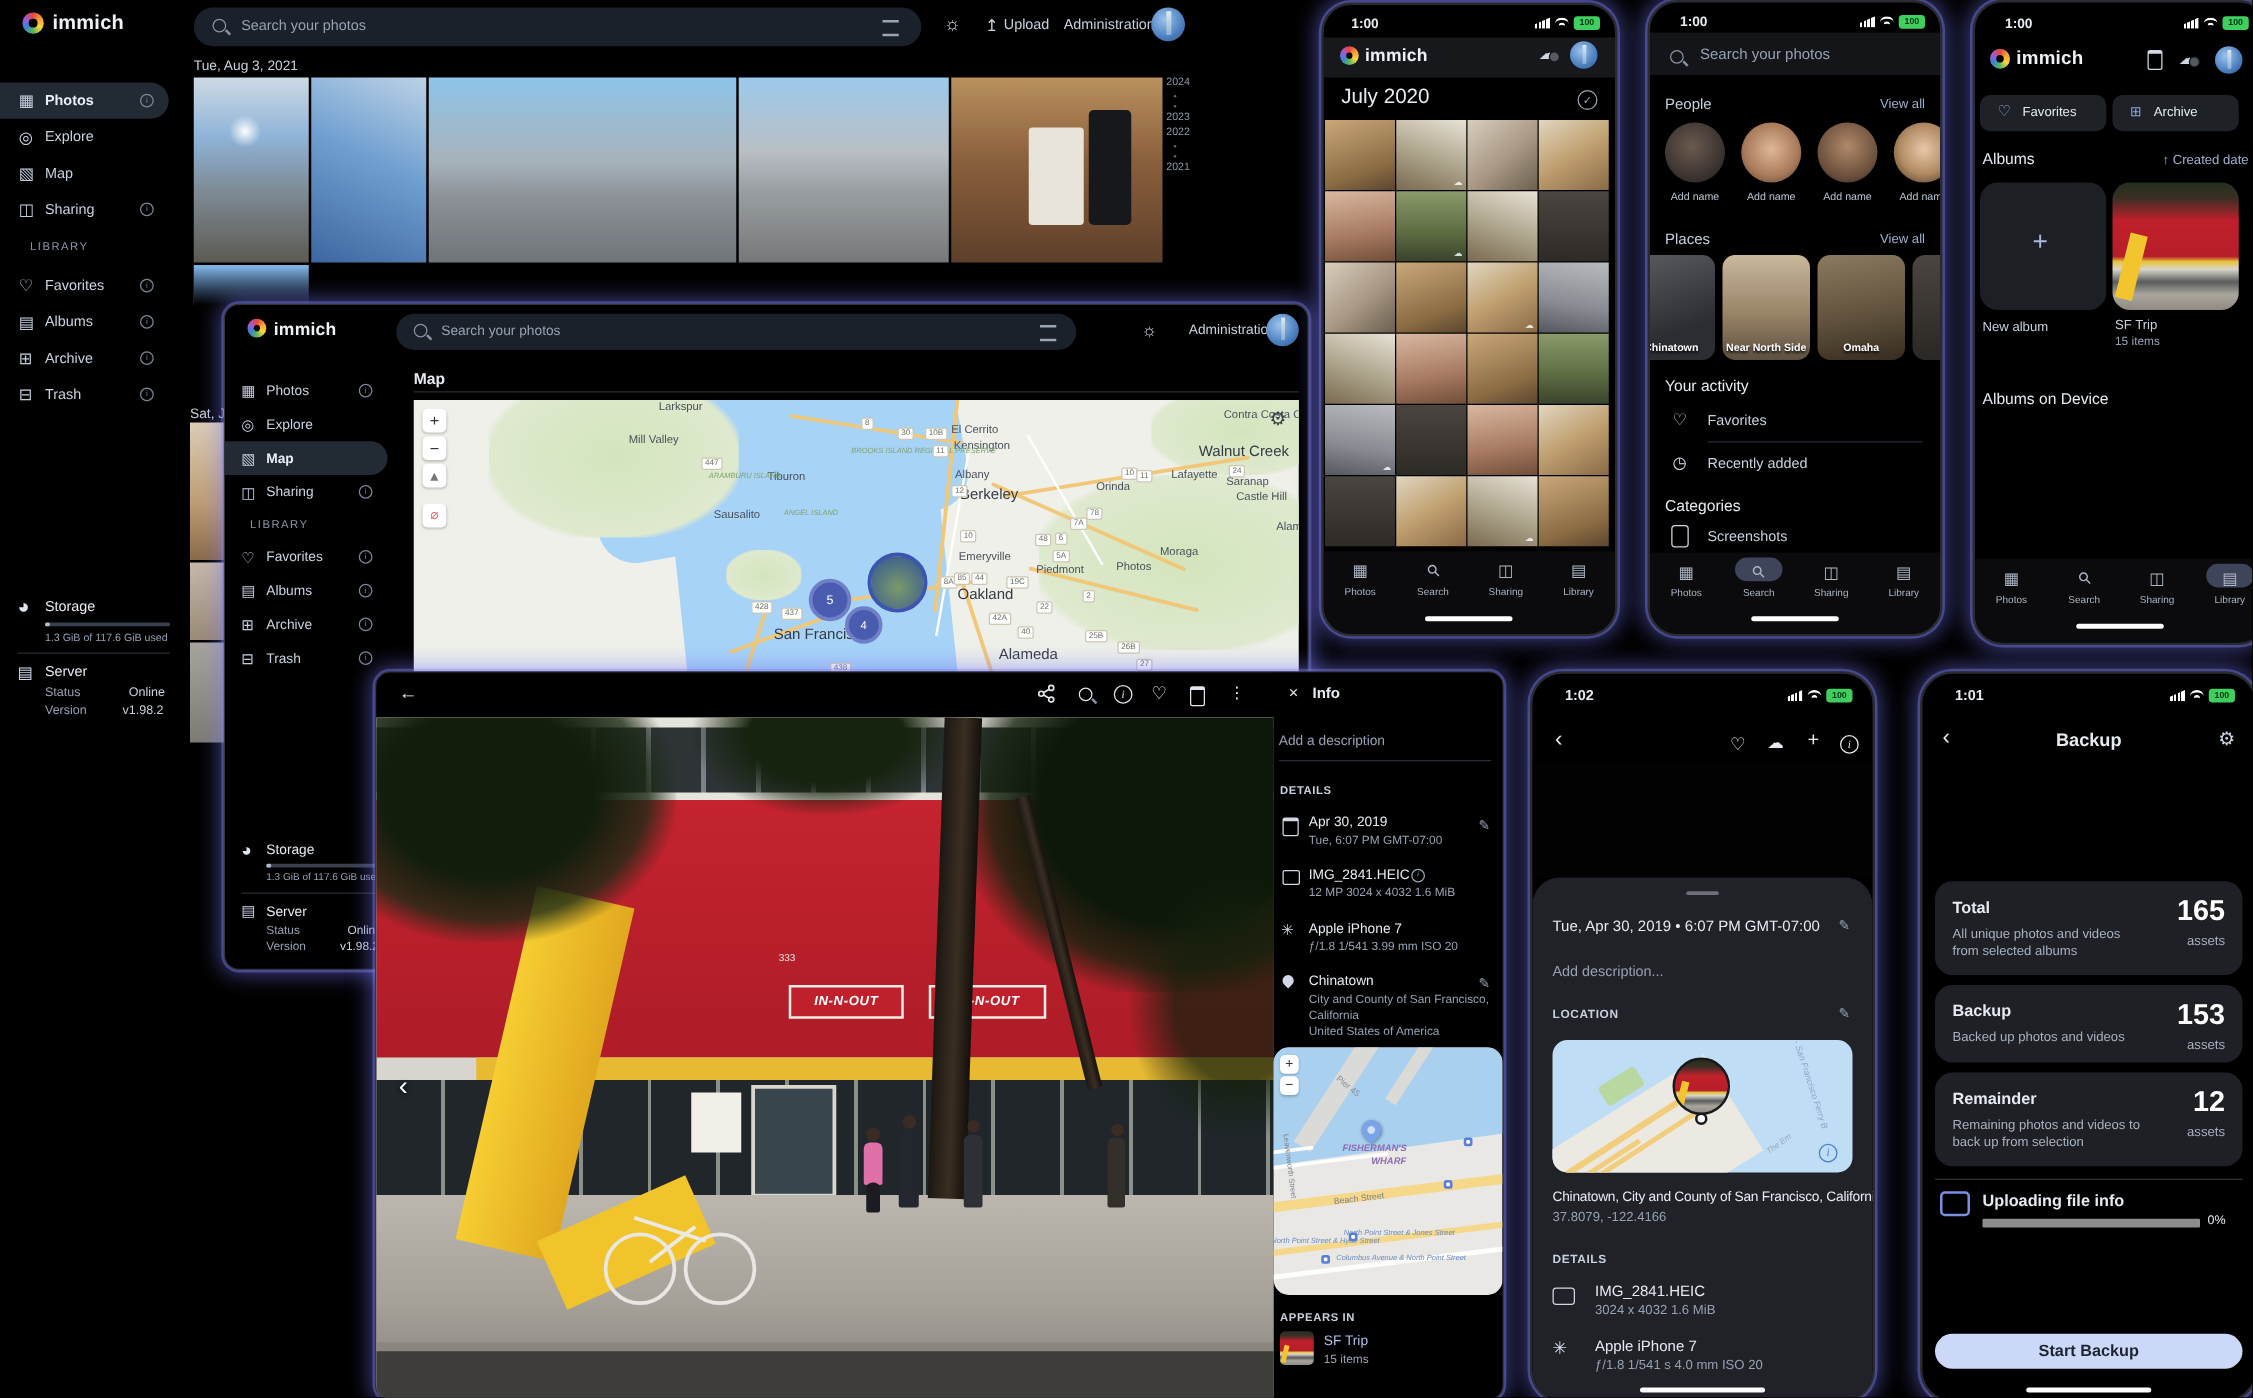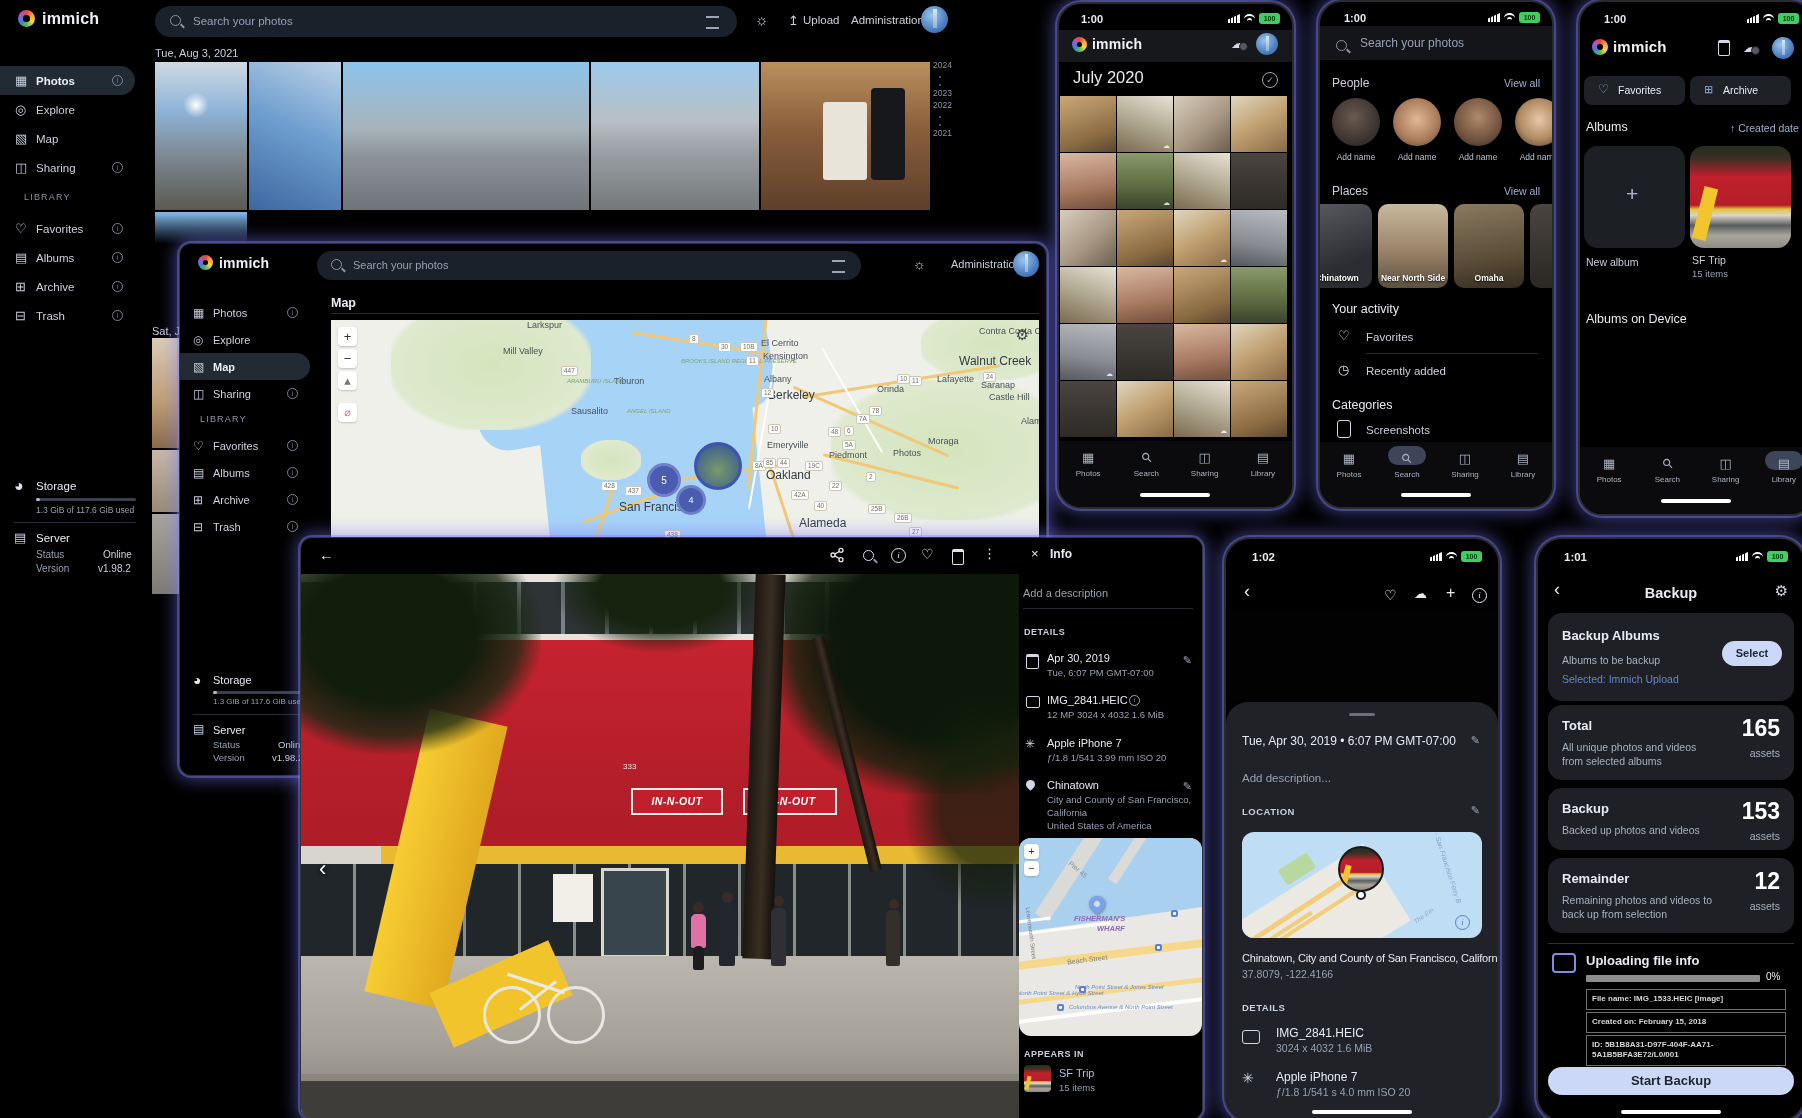--- a/index.html
+++ b/index.html
@@ -723,26 +723,20 @@
   <div class="win phone glow" style="left:1536px;top:537px;width:266px;height:581px;border-radius:26px;">
     <span class="a tw bold" style="left:26px;top:12px;font-size:11.5px;">1:01</span>
     <div class="statusr" style="right:16px;top:12px;">
       <span class="sig"></span>
         <span class="wifi"></span>
         <span class="batt">100</span>
     </div>
     <span class="a tw" style="left:16px;top:40px;font-size:18px;">‹</span>
     <span class="a tw bold" style="left:0;top:46px;width:100%;text-align:center;font-size:14.5px;">Backup</span>
     <span class="a" style="right:16px;top:43px;font-size:15px;color:#cfd8e4;">⚙</span>
-    <div class="a" style="left:10px;top:74px;width:218px;height:62px;background:#1e2025;border-radius:14px;padding:13px 14px;">
-      <span class="bk-title">Backup Albums</span>
-      <div class="bk-desc" style="margin-top:9px;">Albums to be backup</div>
-      <div class="a pillbtn" style="right:12px;top:28px;width:60px;height:25px;font-size:11px;line-height:25px;">Select</div>
-      <div class="a" style="left:14px;top:60px;font-size:10.5px;color:#6b85c8;">Selected: Immich Upload</div>
-    </div>
     <div class="a" style="left:10px;top:166px;">
 
         <div class="bk-card">
           <div class="bk-title">Total</div>
           <div class="bk-desc">All unique photos and videos from selected albums</div>
           <span class="bk-val">165</span>
           <span class="bk-unit">assets</span>
         </div>
 
         <div class="bk-card">
@@ -757,23 +751,17 @@
           <div class="bk-desc">Remaining photos and videos to back up from selection</div>
           <span class="bk-val">12</span>
           <span class="bk-unit">assets</span>
         </div>
       </div>
     <div class="a divl" style="left:10px;top:404px;width:246px;background:#30323a;"></div>
     <span class="a" style="left:14px;top:414px;width:20px;height:16px;border:2px solid #7b8fe0;border-radius:4px;"></span>
     <span class="a tw bold" style="left:48px;top:414px;font-size:13px;">Uploading file info</span>
     <div class="a" style="left:48px;top:436px;width:174px;height:7px;background:#8d8d8d;border-radius:1px;"></div>
     <span class="a tw" style="left:228px;top:432px;font-size:10px;">0%</span>
-    <div class="a" style="left:48px;top:450px;">
-
-    <div class="fbox"><span>File name: IMG_1533.HEIC [image]</span></div>
-        <div class="fbox"><span>Created on: February 15, 2018</span></div>
-        <div class="fbox"><span>ID: 5B1B8A31-D97F-404F-AA71-5A1B5BFA3E72/L0/001</span></div>
-      </div>
     <div class="a pillbtn" style="left:10px;top:528px;width:246px;height:28px;font-size:13px;line-height:28px;">Start Backup</div>
     <div class="homebar" style="left:83px;top:571px;width:100px;"></div>
   </div>
 
 </div>
 
 </body></html>

